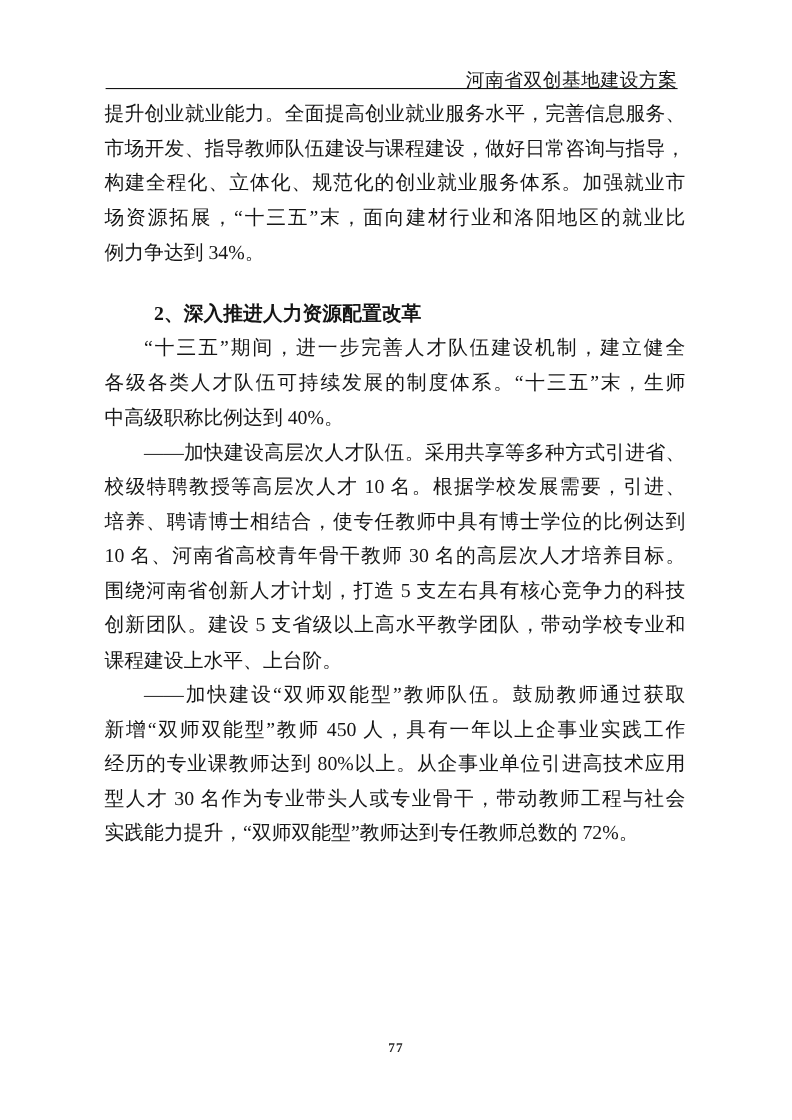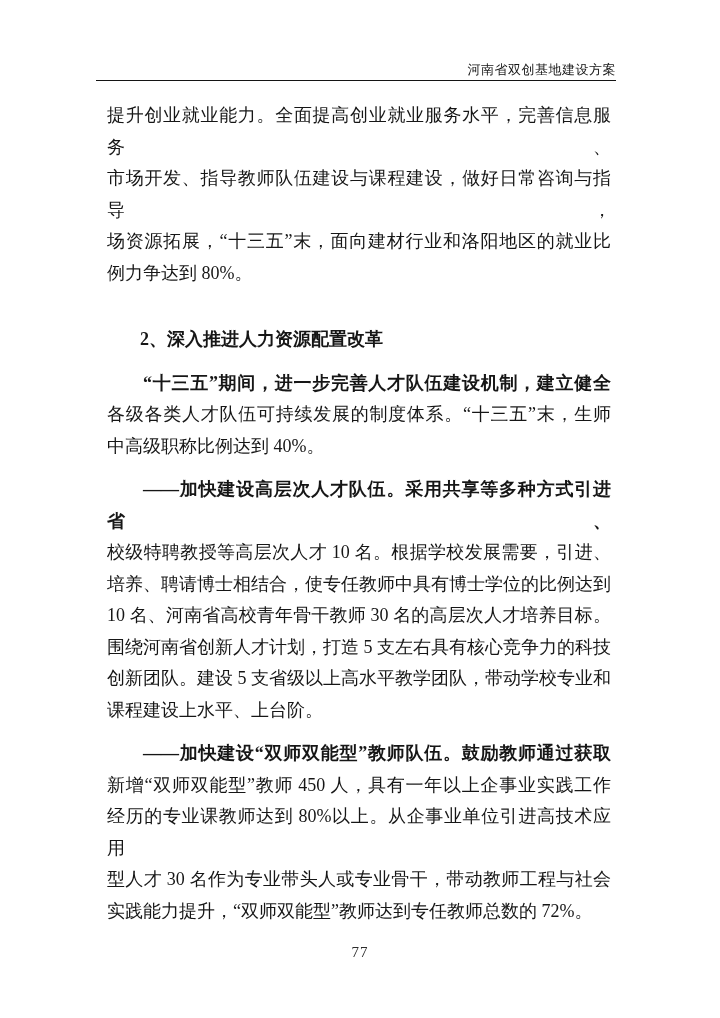--- a/index.html
+++ b/index.html
@@ -13,21 +13,21 @@
     height: 1018px;
     background: var(--page-bg, #ffffff);
     font-family: "Liberation Serif", "DejaVu Serif", serif;
     color: var(--text-color, #161616);
     overflow: hidden;
   }
   .header-title {
     position: absolute;
     top: 61px;
     right: 104px;
-    font-size: 13px;
+    font-size: 17px;
     letter-spacing: 0.5px;
     color: var(--text-color, #1e1e1e);
     white-space: nowrap;
   }
   .header-rule {
     position: absolute;
     top: 80px;
     left: 96px;
     width: 520px;
     height: 0;
@@ -36,71 +36,71 @@
   .content {
     position: absolute;
     top: 88px;
     left: 95px;
     width: 528px;
     font-size: 18px;
     line-height: 31.5px;
     text-align: justify;
   }
   .paragraph {
-    margin: 12px;
+    margin: 0;
   }
   .line {
     text-align: justify;
     text-align-last: justify;
     -webkit-text-align-last: justify;
     white-space: normal;
   }
   .line.para-end {
     text-align-last: left;
     -webkit-text-align-last: left;
   }
   .line.indent {
     text-indent: 2em;
-    font-weight: bold;
   }
   .heading {
     font-weight: bold;
-    margin: 35px 0 0 0;
+    margin: 24px 0 0 0;
     text-indent: 45px;
     font-size: 18px;
     line-height: 31.5px;
     text-align: left;
   }
   .footer {
     position: absolute;
     top: 943px;
     left: 0;
     width: 720px;
     text-align: center;
   }
   .page-number {
-    font-size: 15px;
-    font-weight: 400;
+    font-size: 12px;
+    font-weight: 700;
     color: #2a2a2a;
     letter-spacing: 1px;
   }
 </style>
 </head>
 <body>
 
 <div class="page">
   <span class="header-title">河南省双创基地建设方案</span>
   <div class="header-rule"></div>
 
   <div class="content">
       <div class="paragraph">
         <div class="line">提升创业就业能力。全面提高创业就业服务水平，完善信息服务、</div>
         <div class="line">市场开发、指导教师队伍建设与课程建设，做好日常咨询与指导，</div>
+        <div class="line">构建全程化、立体化、规范化的创业就业服务体系。加强就业市</div>
         <div class="line">场资源拓展，“十三五”末，面向建材行业和洛阳地区的就业比</div>
-        <div class="line para-end">例力争达到 80%。</div>
+        <div class="line para-end">例力争达到 34%。</div>
       </div>
       <div class="heading">2、深入推进人力资源配置改革</div>
       <div class="paragraph">
         <div class="line indent">“十三五”期间，进一步完善人才队伍建设机制，建立健全</div>
         <div class="line">各级各类人才队伍可持续发展的制度体系。“十三五”末，生师</div>
         <div class="line para-end">中高级职称比例达到 40%。</div>
       </div>
       <div class="paragraph">
         <div class="line indent">——加快建设高层次人才队伍。采用共享等多种方式引进省、</div>
         <div class="line">校级特聘教授等高层次人才 10 名。根据学校发展需要，引进、</div>

